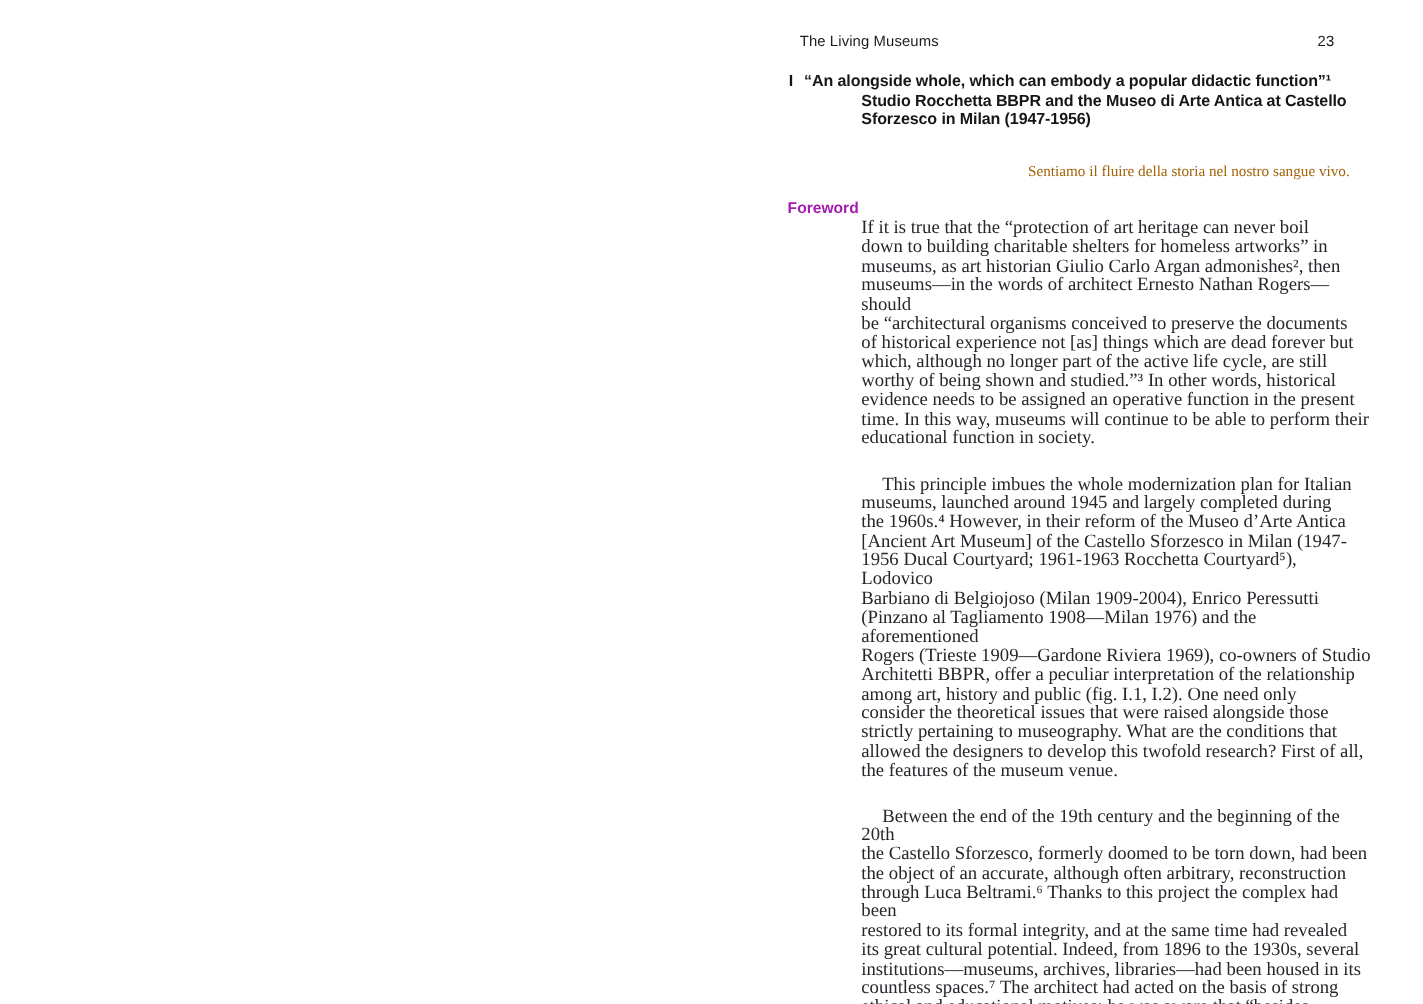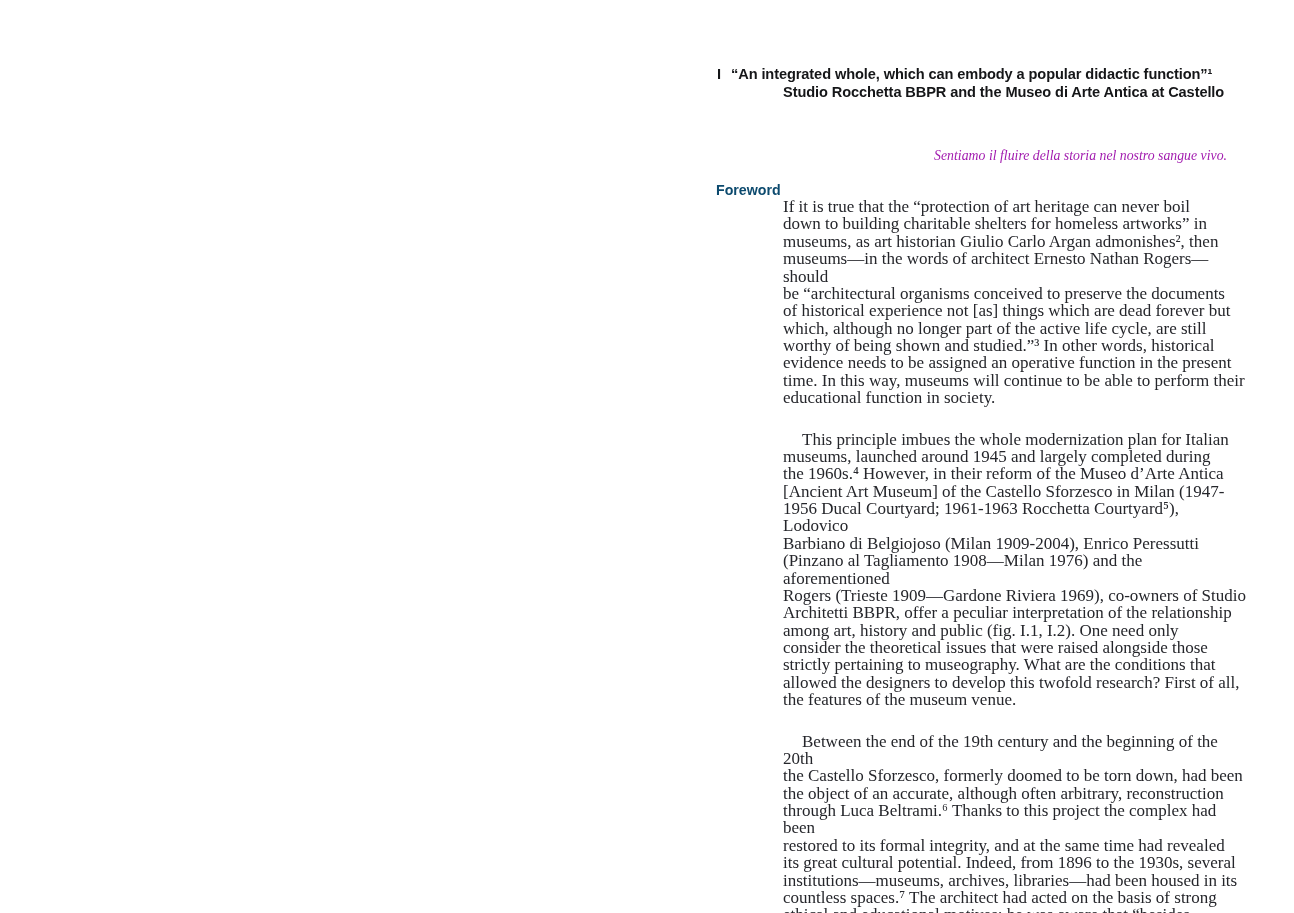--- a/index.html
+++ b/index.html
@@ -41,32 +41,31 @@
   }
   .title-line1 { display: flex; }
   .chnum { width: 14px; flex: 0 0 14px; }
   .title-cont { padding-left: 66px; }
   .epigraph {
     position: absolute;
     left: 700px;
     top: 148px;
     width: 527px;
     text-align: right;
-    font-style: italic;
     font-size: 13.8px;
-    color: #a21caf;
+    color: #a16207;
   }
   .foreword {
     position: absolute;
     left: 716px;
     top: 182px;
     font-family: "Liberation Sans", "DejaVu Sans", sans-serif;
     font-weight: bold;
     font-size: 14.2px;
-    color: #0c4a6e;
+    color: #a21caf;
   }
   .body-col {
     position: absolute;
     left: 783px;
     top: 198px;
     width: 465px;
     font-size: 17px;
     line-height: 17.38px;
     color: #25262b;
   }
@@ -74,27 +73,32 @@
     margin: 0;
     white-space: pre-line;
   }
   .para.indent { text-indent: 19px; margin-top: 24px; }
 </style>
 </head>
 <body>
 
 <div class="page">
 
+  <header class="running-header">
+    <span>The Living Museums</span>
+    <span>23</span>
+  </header>
 
   <div class="chapter-title">
     <div class="title-line1">
       <span class="chnum">I</span>
-      <span>“An integrated whole, which can embody a popular didactic function”¹</span>
+      <span>“An alongside whole, which can embody a popular didactic function”¹</span>
     </div>
     <div class="title-cont">Studio Rocchetta BBPR and the Museo di Arte Antica at Castello</div>
+    <div class="title-cont">Sforzesco in Milan (1947-1956)</div>
   </div>
 
   <div class="epigraph">Sentiamo il fluire della storia nel nostro sangue vivo.</div>
 
   <div class="foreword">Foreword</div>
 
   <div class="body-col">
     <p class="para">If it is true that the “protection of art heritage can never boil
 down to building charitable shelters for homeless artworks” in
 museums, as art historian Giulio Carlo Argan admonishes², then

